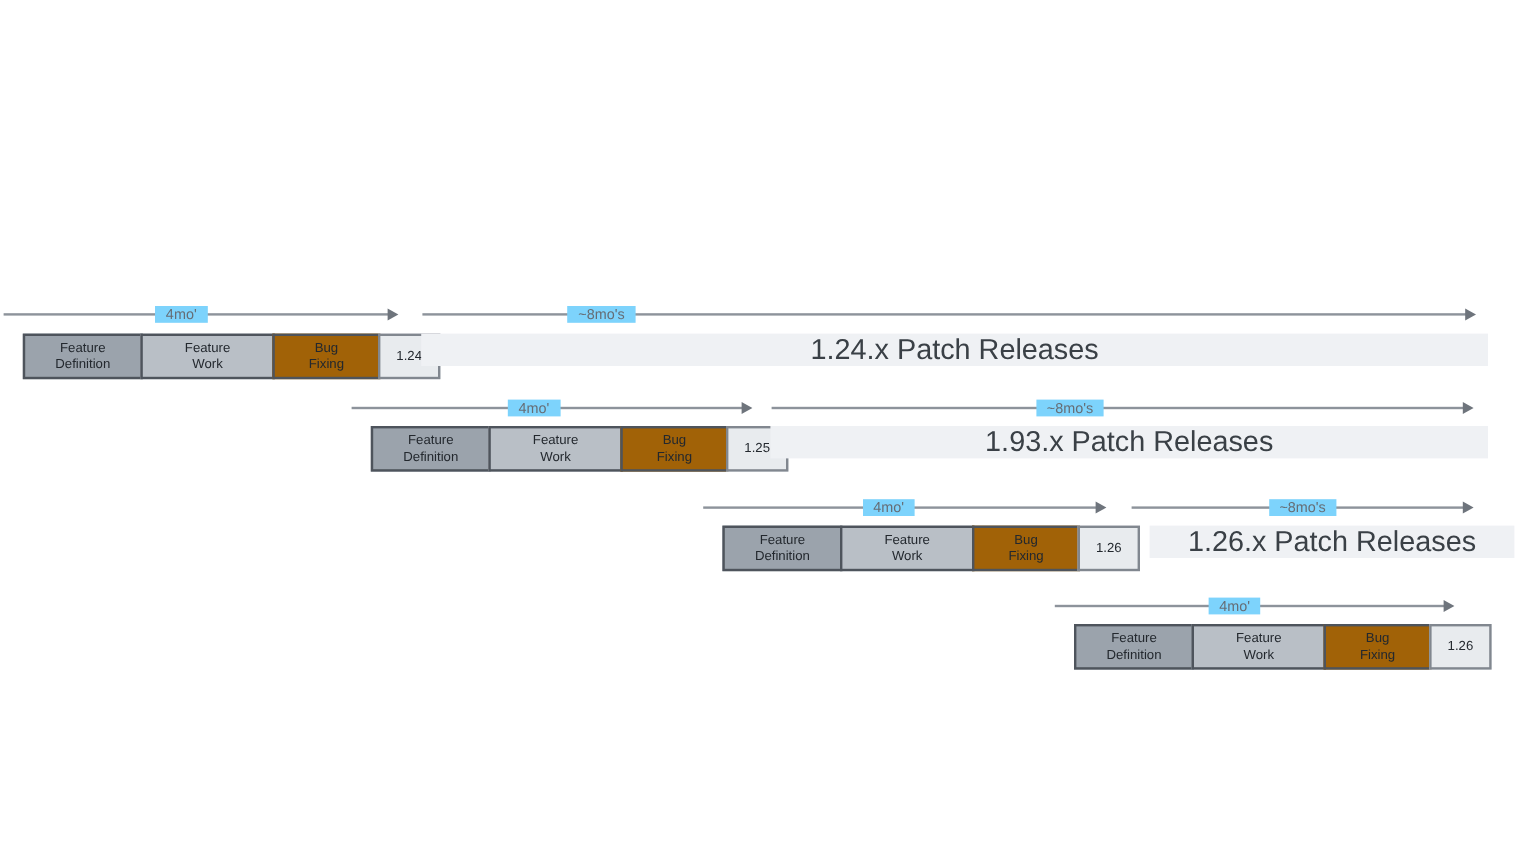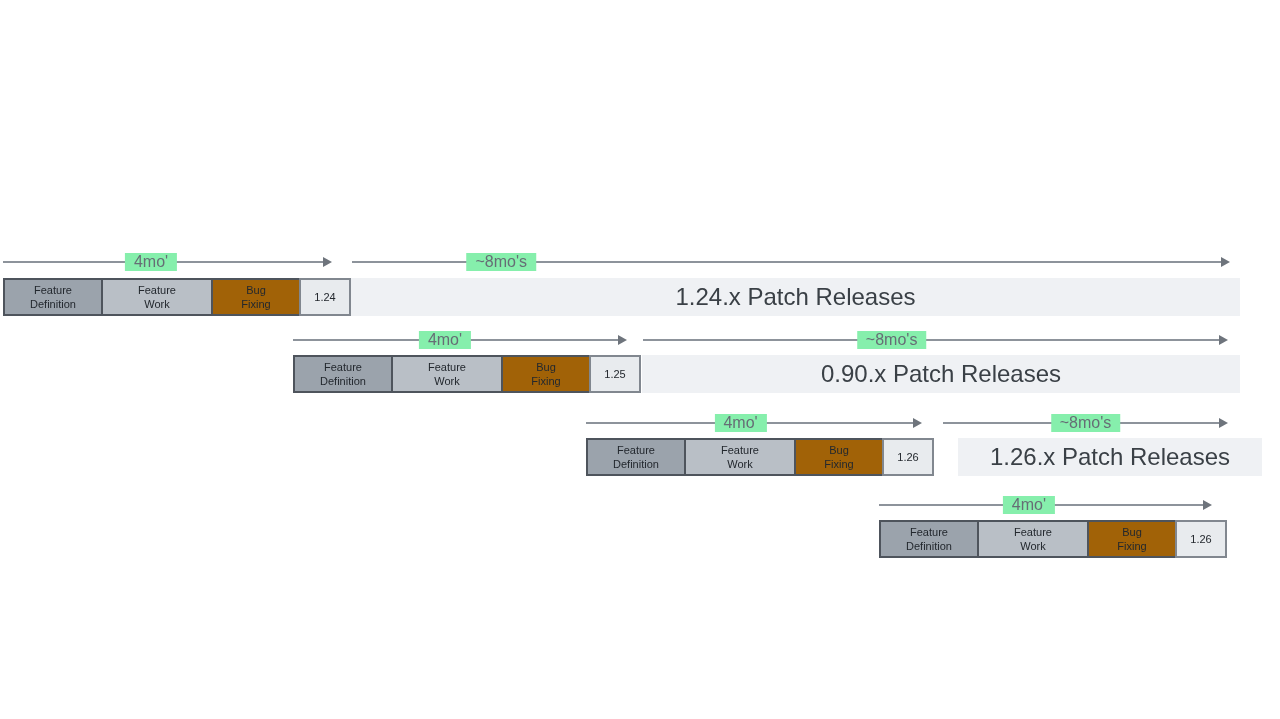--- a/index.html
+++ b/index.html
@@ -4,37 +4,37 @@
 <style>
   html,body{margin:0;padding:0;background:#ffffff;}
   body{width:1280px;height:719px;font-family:"Liberation Sans", sans-serif;}
   .stage{position:relative;width:1280px;height:719px;overflow:hidden;background:#ffffff;}
 
   
   .arrow{position:absolute;height:18px;}
   .aline{position:absolute;left:0;right:8px;top:8px;height:2px;background:#8d939b;}
   .ahead{position:absolute;right:0;top:4px;width:0;height:0;
          border-left:9px solid #6e747c;border-top:5px solid transparent;border-bottom:5px solid transparent;}
-  .albl{position:absolute;top:9px;transform:translate(-50%,-50%);background:#86efac;
-        padding:0 9px;font-size:16px;color:#666d75;white-space:nowrap;}
+  .albl{position:absolute;top:9px;transform:translate(-50%,-50%);background:#7dd3fc;
+        padding:0 9px;font-size:12px;color:#666d75;white-space:nowrap;}
 
   
-  .boxes{position:absolute;display:flex;}
+  .boxes{position:absolute;display:flex;margin-left:16px;}
   .pbox{box-sizing:border-box;height:38px;border:2px solid #4e545c;display:flex;
         align-items:center;justify-content:center;text-align:center;
         font-size:11px;line-height:1.3;color:#23282e;}
   .pbox span{white-space:pre-line;display:block;}
   .pbox + .pbox{margin-left:-2px;}
   .fd{width:100px;background:#9ba3ac;}
   .fw{width:112px;background:#b9bfc6;}
   .bf{width:90px;background:#a16207;}
   .ver{width:52px;background:#e8ebee;border-color:#81878f;justify-content:center;}
 
   
-  .patch{position:absolute;height:38px;background:#eff1f4;display:flex;
+  .patch{position:absolute;height:27px;background:#eff1f4;display:flex;
          align-items:center;justify-content:center;font-size:24px;color:#3a4046;}
 </style>
 </head>
 <body>
 
 <div class="stage">
 
   <div>
     <div class="arrow" style="left:3px;top:253px;width:329px">
       <span class="aline"></span>
@@ -90,21 +90,21 @@
         </div>
       <div class="pbox bf">
           <span>Bug
 Fixing</span>
         </div>
       <div class="pbox ver">
           <span>1.25</span>
         </div>
     </div>
     <div class="patch" style="left:642px;top:355px;width:598px">
-      <span>0.90.x Patch Releases</span>
+      <span>1.93.x Patch Releases</span>
     </div>
   </div>
 
   <div>
     <div class="arrow" style="left:586px;top:414px;width:336px">
       <span class="aline"></span>
       <span class="ahead"></span>
       <span class="albl" style="left:46%">4mo'</span>
     </div>
     <div class="arrow" style="left:943px;top:414px;width:285px">

